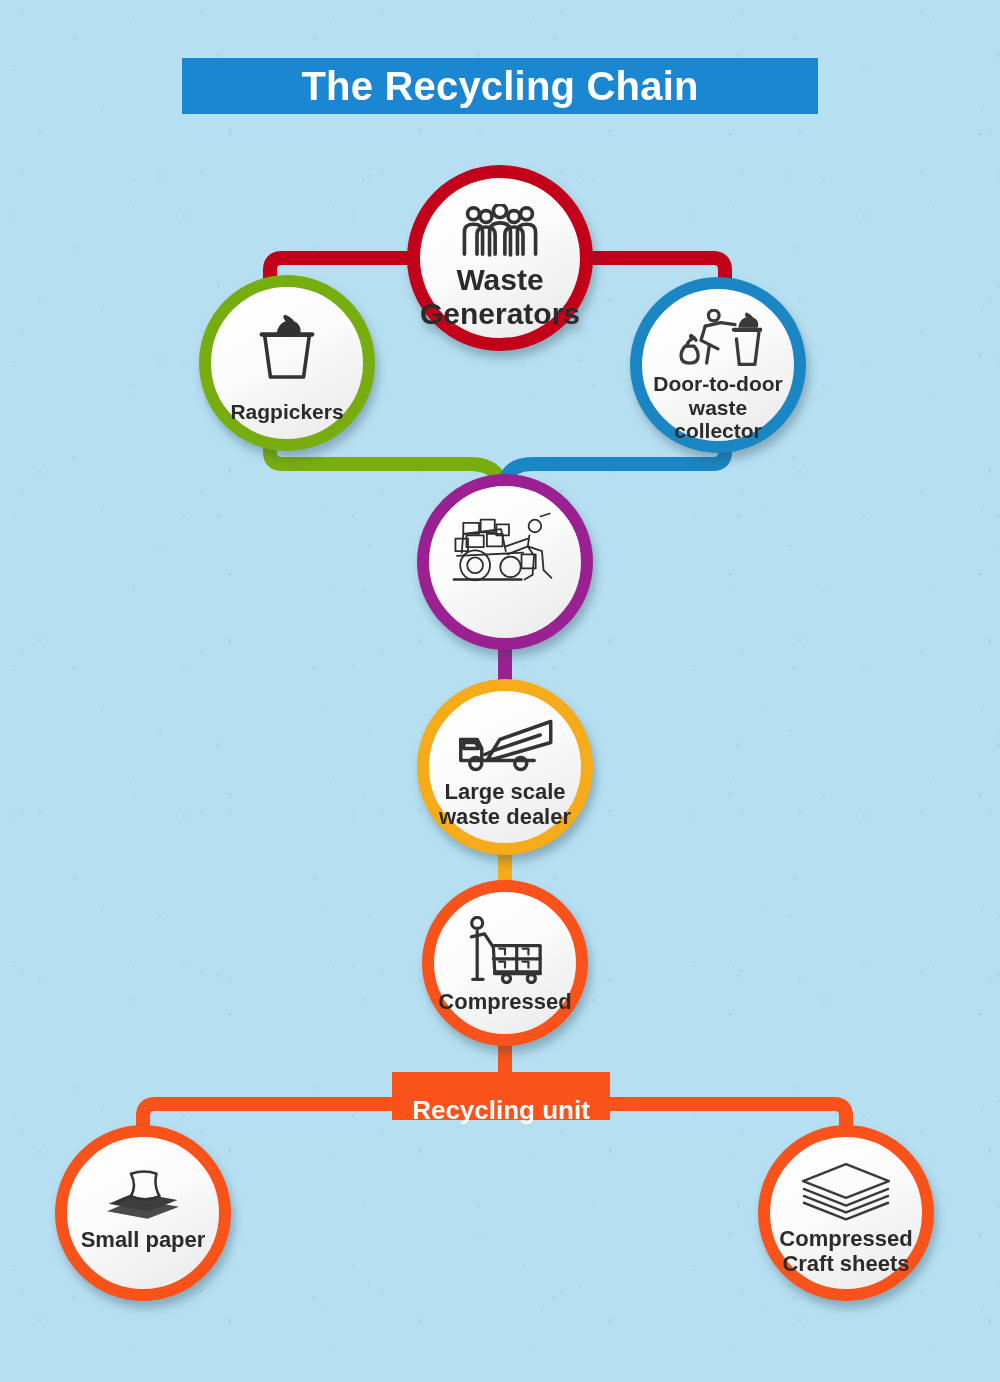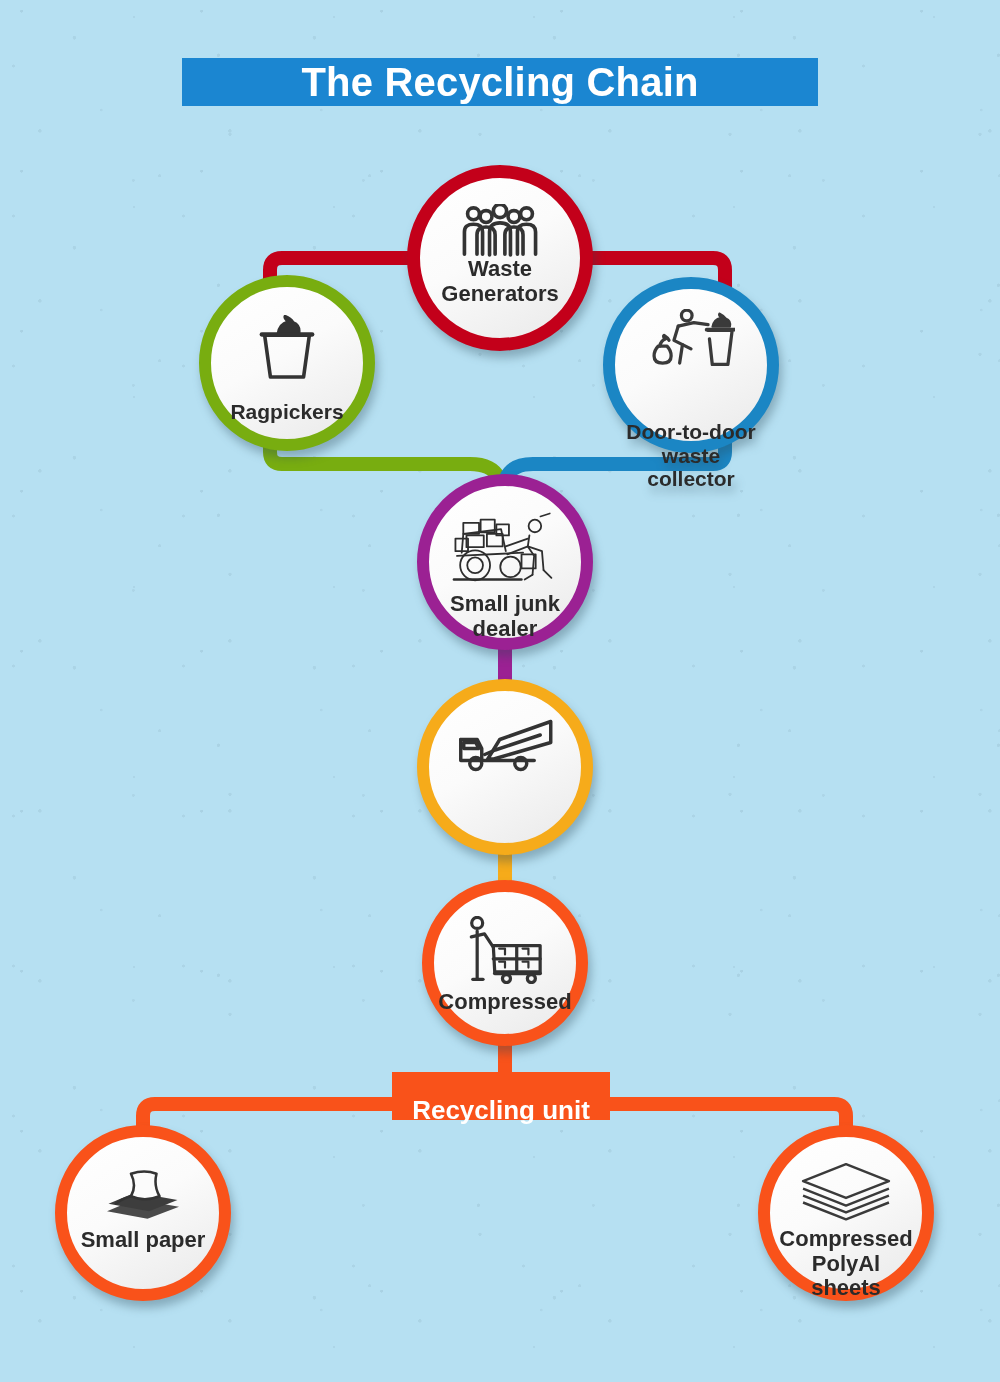--- a/index.html
+++ b/index.html
@@ -25,21 +25,21 @@
       radial-gradient(circle at 92% 61%, rgba(140,175,192,.45) 0 1.4px, transparent 1.8px),
       radial-gradient(circle at 21% 77%, rgba(140,175,192,.46) 0 1.5px, transparent 1.9px),
       radial-gradient(circle at 58% 88%, rgba(140,175,192,.40) 0 1.2px, transparent 1.6px),
       radial-gradient(circle at 76% 95%, rgba(140,175,192,.44) 0 1.3px, transparent 1.7px);
     background-size:180px 160px,240px 210px,200px 190px,260px 230px,170px 150px,
                     220px 200px,250px 220px,190px 170px,230px 205px,210px 185px;
   }
 
   
   #title-bar{
-    position:absolute;left:182px;top:58px;width:636px;height:48px;
+    position:absolute;left:182px;top:58px;width:636px;height:56px;
     background:#1b86d1;
     display:flex;align-items:center;justify-content:center;
   }
   #title-bar .t{
     color:#ffffff;font-size:40px;font-weight:bold;letter-spacing:.2px;
     white-space:nowrap;
   }
 
   
   #links{position:absolute;left:0;top:0;width:1000px;height:1382px;}
@@ -116,33 +116,33 @@
       <circle cx="98" cy="14" r="8.5"></circle>
       <path d="M85 72 L85 40 Q85 29 98 29 Q111 29 111 40 L111 72"></path>
       <circle cx="40" cy="18" r="8.5"></circle>
       <path d="M27 72 L27 44 Q27 33 40 33 Q53 33 53 44 L53 72"></path>
       <circle cx="80" cy="18" r="8.5"></circle>
       <path d="M67 72 L67 44 Q67 33 80 33 Q93 33 93 44 L93 72"></path>
       <circle cx="60" cy="10" r="9.5"></circle>
       <path d="M45 73 L45 40 Q45 27 60 27 Q75 27 75 40 L75 73"></path>
     </svg>
         </div>
-        <div class="lbl" style="font-size: 22px; ">Waste Generators</div>
+        <div class="lbl" style="font-size: 30px; margin-top: 6px;">Waste Generators</div>
       </div>
       <div class="node" style="left: 199px; top: 275px; width: 176px; height: 176px; border: 12px solid rgb(120, 173, 16); gap: 14px;">
         <div class="ico" style="margin-top: 28px;">
     <svg viewBox="0 0 86 90" width="62" height="65" fill="none" stroke="#333" stroke-width="5" stroke-linecap="round" stroke-linejoin="round">
       <path d="M12 28 L74 28 L66 86 L20 86 Z"></path>
       <path d="M8 27 L78 27" stroke-width="6"></path>
       <path d="M30 26 Q32 12 44 9 Q38 4 40 1 Q48 4 52 10 Q62 14 60 26 Z" fill="#333" stroke="#333" stroke-width="3"></path>
     </svg>
         </div>
         <div class="lbl" style="font-size: 21px; margin-top: 6px;">Ragpickers</div>
       </div>
-      <div class="node" style="left: 603px; top: 277px; width: 176px; height: 176px; border: 12px solid rgb(27, 134, 196); gap: 48px;">
+      <div class="node" style="left: 630px; top: 277px; width: 176px; height: 176px; border: 12px solid rgb(27, 134, 196);">
         <div class="ico" style="margin-top: 20px;">
     <svg viewBox="0 0 124 80" width="88" height="57" fill="none" stroke="#3a3a3a" stroke-width="4.6" stroke-linecap="round" stroke-linejoin="round">
       <circle cx="56" cy="9" r="7.5"></circle>
       <path d="M44 24 L66 19 L86 22"></path>
       <path d="M44 24 L38 44 L50 50 L46 76"></path>
       <path d="M50 50 L62 56"></path>
       <path d="M86 30 L120 30 L114 78 L92 78 L88 42"></path>
       <path d="M84 29 L124 29" stroke-width="5.2"></path>
       <path d="M92 25 Q94 14 104 12 Q100 8 102 6 Q108 9 111 13 Q119 16 117 25 Z" fill="#3a3a3a" stroke-width="2.6"></path>
       <path d="M16 52 Q10 58 10 66 Q10 76 22 76 Q34 76 34 66 Q34 58 28 52 Z"></path>
@@ -169,34 +169,34 @@
             <path d="M78 56 L104 46"></path>
       <circle cx="113" cy="20" r="8"></circle>
       <path d="M106 32 L104 46 L112 58 L110 82"></path>
       <path d="M104 46 L122 52 L124 76"></path>
       <path d="M110 82 L100 88 M124 76 L134 86"></path>
       <rect x="96" y="56" width="18" height="18"></rect>
       <path d="M10 88 L96 88" stroke-width="3"></path>
       <path d="M120 8 L132 4" stroke-width="2"></path>
     </svg>
         </div>
-        <div class="lbl" style="font-size: 22px; margin-top: 6px;">Small junk dealer</div>
       </div>
       <div class="node" style="left: 417px; top: 679px; width: 176px; height: 176px; border: 12px solid rgb(246, 171, 26);">
         <div class="ico" style="margin-top: 26px;">
     <svg viewBox="0 0 130 76" width="98" height="57" fill="none" stroke="#333" stroke-width="4.6" stroke-linecap="round" stroke-linejoin="round">
       <path d="M6 30 L6 58 L104 58"></path>
       <path d="M6 30 L28 30 L34 42 L34 58"></path>
       <path d="M10 34 L26 34 L30 42 L10 42 Z"></path>
       <circle cx="26" cy="62" r="8"></circle>
             <circle cx="86" cy="62" r="8"></circle>
       <path d="M42 56 L58 30 L126 6 L126 34 L50 56 Z"></path>
       <path d="M38 50 L52 44 L112 24"></path>
     </svg>
         </div>
+        <div class="lbl" style="font-size: 22px; margin-top: 6px;">Large scale waste dealer</div>
       </div>
       <div class="node" style="left: 422px; top: 880px; width: 166px; height: 166px; border: 12px solid rgb(249, 82, 26);">
         <div class="ico" style="margin-top: 24px;">
     <svg viewBox="0 0 112 92" width="82" height="68" fill="none" stroke="#333" stroke-width="4.4" stroke-linecap="round" stroke-linejoin="round">
       <circle cx="18" cy="9" r="7.5"></circle>
       <path d="M18 20 L18 86"></path>
       <path d="M10 28 L28 24 L40 42"></path>
       <path d="M12 86 L26 86"></path>
       <path d="M40 40 L104 40 L104 76 L42 76 Z"></path>
       <path d="M40 58 L104 58"></path>
@@ -225,17 +225,17 @@
       </div>
       <div class="node" style="left: 758px; top: 1125px; width: 176px; height: 176px; border: 12px solid rgb(249, 82, 26);">
         <div class="ico" style="margin-top: 24px;">
     <svg viewBox="0 0 120 78" width="92" height="60" fill="none" stroke="#3a3a3a" stroke-width="3.2" stroke-linejoin="round">
       <path d="M60 4 L116 26 L60 48 L4 26 Z"></path>
       <path d="M4 36 L60 58 L116 36"></path>
       <path d="M4 45 L60 67 L116 45"></path>
       <path d="M4 54 L60 76 L116 54"></path>
     </svg>
         </div>
-        <div class="lbl" style="font-size: 22px; margin-top: 6px;">Compressed PolyAl sheets</div>
+        <div class="lbl" style="font-size: 22px; margin-top: 6px;">Compressed Craft sheets</div>
       </div>
     </div>
 
 </div>
 
 </body></html>

